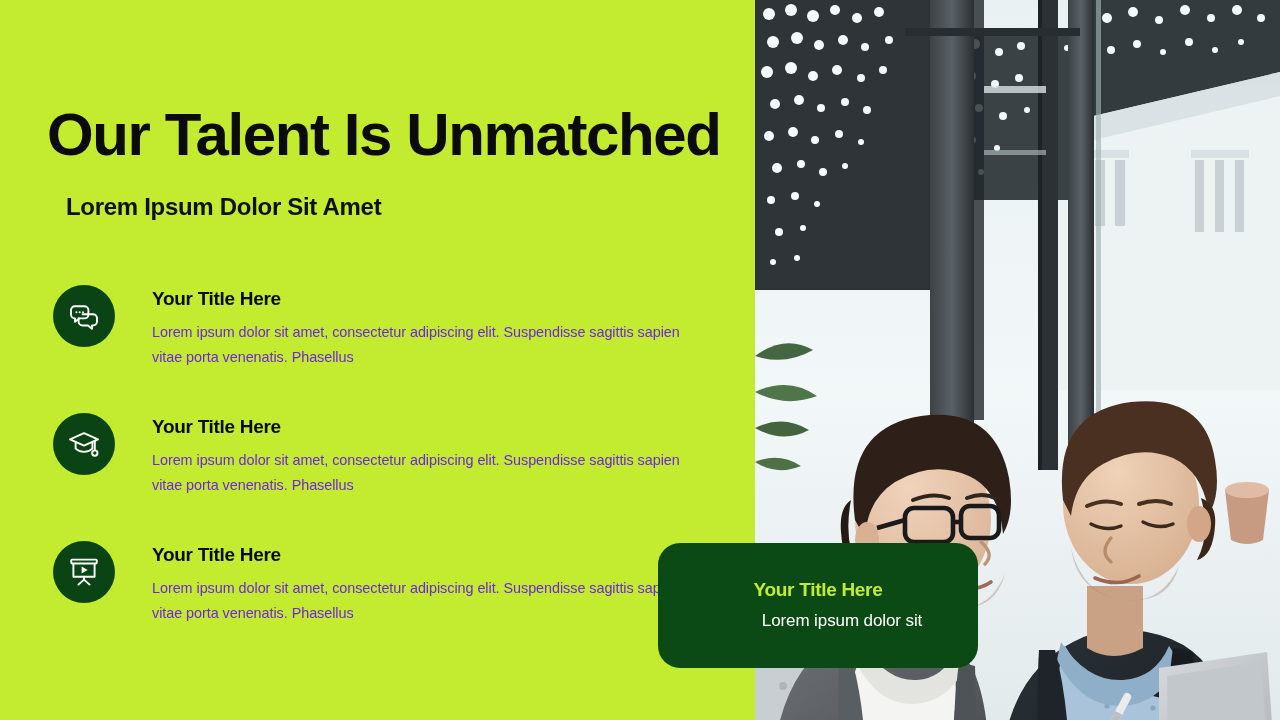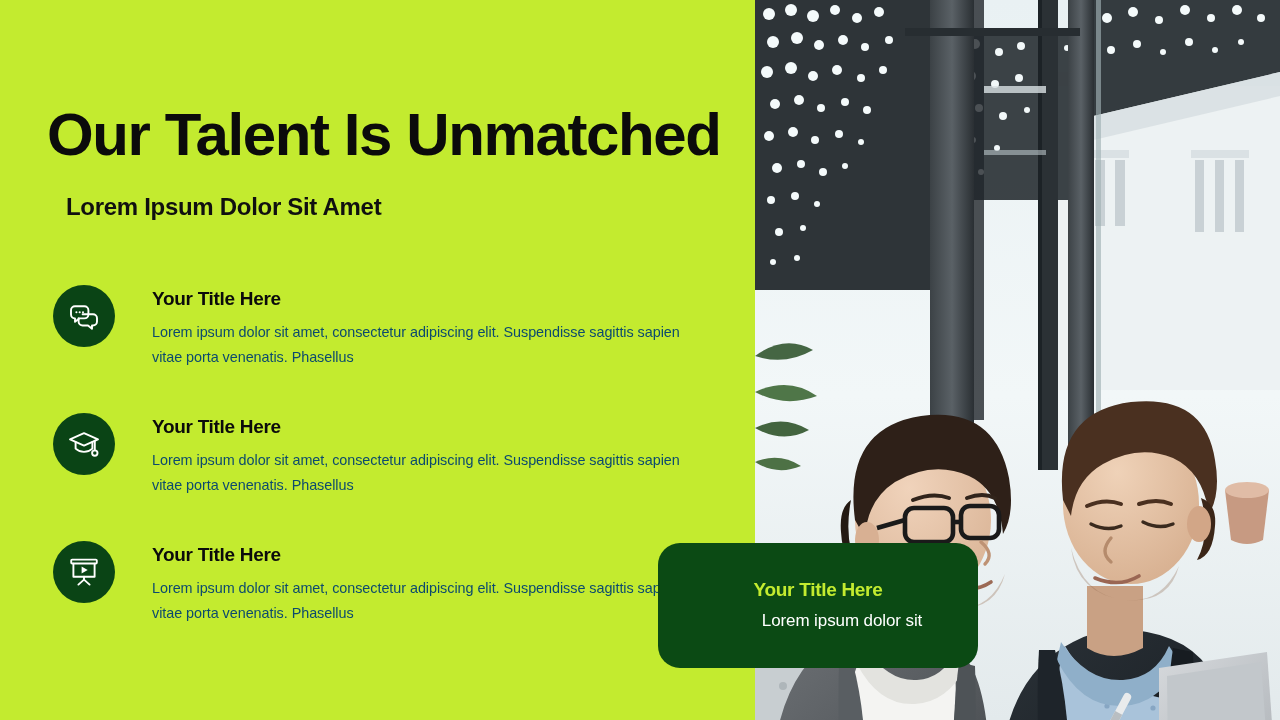--- a/index.html
+++ b/index.html
@@ -39,21 +39,21 @@
     background:#0A4415;
     display:flex; align-items:center; justify-content:center;
   }
   .feature-icon-circle svg { display:block; }
   .feature-text { position:absolute; left:99px; top:3px; width:540px; }
   .feature-title {
     font-size:19px; font-weight:700; letter-spacing:-0.3px;
     color:#0B0B0B; margin-bottom:9px; line-height:1.2;
   }
   .feature-desc {
-    font-size:14.4px; font-weight:400; color:#0c4a6e;
+    font-size:14.4px; font-weight:400; color:#6d28d9;
     line-height:1.78; letter-spacing:-0.05px;
   }
 
   
   .photo-pane {
     position:absolute; left:755px; top:0; width:525px; height:720px;
     overflow:hidden; background:#C9D2D6;
   }
   .photo-pane svg { display:block; width:525px; height:720px; }
 

